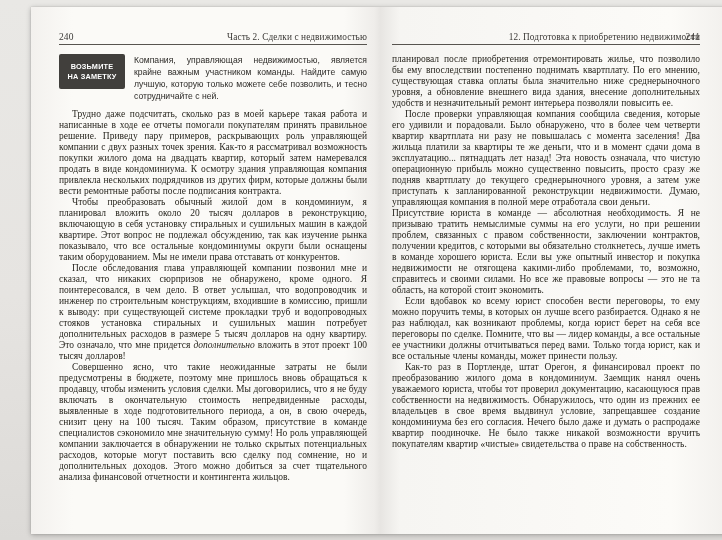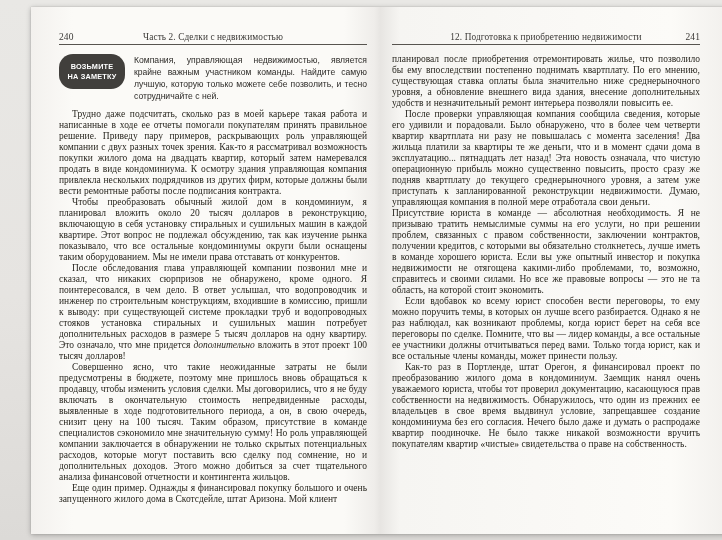--- a/index.html
+++ b/index.html
@@ -18,35 +18,35 @@
     display:flex;
   }
   .page{flex:0 0 348px;box-sizing:border-box;position:relative;padding-top:24px;}
   .page.left{padding-left:28px;padding-right:12px;}
   .page.right{padding-left:13px;padding-right:27px;}
 
   .page-header{
     position:relative;height:13px;border-bottom:1px solid #57544f;
     margin-bottom:9px;font-size:9.3px;color:#3b3936;letter-spacing:.1px;
   }
-  .page-header .running-title{display:block;text-align:center;line-height:12px;}
+  .page-header .running-title{display:block;text-align:right;line-height:12px;}
   .page-header .page-num{position:absolute;top:0;line-height:12px;font-size:9.5px;}
   .page.left  .page-header .page-num{left:0;}
   .page.right .page-header .page-num{right:0;text-align:center;}
 
   .body p{
     margin:0;text-align:justify;font-size:9.5px;line-height:11px;
     color:#28261f;word-spacing:.2px;
   }
   .body p.ind{text-indent:13px;}
   .body p i{font-style:italic;}
 
   .note{display:flex;gap:9px;margin:6px 0 7px;align-items:flex-start;}
   .badge{
-    flex:0 0 60px;background:#413f3c;color:#ffffff;border-radius:14px;
+    flex:0 0 60px;background:#413f3c;color:#ffffff;border-radius:2px;
     font-family:"Liberation Sans", sans-serif;font-weight:bold;
     font-size:7.3px;line-height:9.5px;text-align:center;
     padding:8px 3px;letter-spacing:.2px;
   }
   .note-text{
     font-family:"Liberation Sans", sans-serif;
     font-size:8.6px;line-height:12px;color:#2d2b28;text-align:justify;
   }
 
   h2.sect{
@@ -71,21 +71,20 @@
             <div class="badge">
               <div>ВОЗЬМИТЕ</div>
               <div>НА ЗАМЕТКУ</div>
             </div>
             <div class="note-text">Компания, управляющая недвижимостью, является крайне важным участником команды. Найдите самую лучшую, которую только можете себе позволить, и тесно сотрудничайте с ней.</div>
           </div>
           <p class="ind">Трудно даже подсчитать, сколько раз в моей карьере такая работа и написанные в ходе ее отчеты помогали покупателям принять правильное решение. Приведу пару примеров, раскрывающих роль управляющей компании с двух разных точек зрения. Как-то я рассматривал возможность покупки жилого дома на двадцать квартир, который затем намеревался продать в виде кондоминиума. К осмотру здания управляющая компания привлекла нескольких подрядчиков из других фирм, которые должны были вести ремонтные работы после подписания контракта.</p>
           <p class="ind">Чтобы преобразовать обычный жилой дом в кондоминиум, я планировал вложить около 20 тысяч долларов в реконструкцию, включающую в себя установку стиральных и сушильных машин в каждой квартире. Этот вопрос не подлежал обсуждению, так как изучение рынка показывало, что все остальные кондоминиумы округи были оснащены таким оборудованием. Мы не имели права отставать от конкурентов.</p>
           <p class="ind">После обследования глава управляющей компании позвонил мне и сказал, что никаких сюрпризов не обнаружено, кроме одного. Я поинтересовался, в чем дело. В ответ услышал, что водопроводчик и инженер по строительным конструкциям, входившие в комиссию, пришли к выводу: при существующей системе прокладки труб и водопроводных стояков установка стиральных и сушильных машин потребует дополнительных расходов в размере 5 тысяч долларов на одну квартиру. Это означало, что мне придется <i>дополнительно</i> вложить в этот проект 100 тысяч долларов!</p>
           <p class="ind">Совершенно ясно, что такие неожиданные затраты не были предусмотрены в бюджете, поэтому мне пришлось вновь обращаться к продавцу, чтобы изменить условия сделки. Мы договорились, что я не буду включать в окончательную стоимость непредвиденные расходы, выявленные в ходе подготовительного периода, а он, в свою очередь, снизит цену на 100 тысяч. Таким образом, присутствие в команде специалистов сэкономило мне значительную сумму! Но роль управляющей компании заключается в обнаружении не только скрытых потенциальных расходов, которые могут поставить всю сделку под сомнение, но и дополнительных доходов. Этого можно добиться за счет тщательного анализа финансовой отчетности и контингента жильцов.</p>
-          <p class="ind">Еще один пример. Однажды я финансировал покупку большого и очень запущенного жилого дома в Скотсдейле, штат Аризона. Мой клиент</p>
         </div>
     </section>
 
     <section class="page right">
       <header class="page-header">
         <span class="page-num">241</span>
         <span class="running-title">12. Подготовка к приобретению недвижимости</span>
       </header>
       <div class="body" id="right-body">
           <p>планировал после приобретения отремонтировать жилье, что позволило бы ему впоследствии постепенно поднимать квартплату. По его мнению, существующая ставка оплаты была значительно ниже среднерыночного уровня, а обновление внешнего вида здания, внесение дополнительных удобств и незначительный ремонт интерьера позволяли повысить ее.</p>

